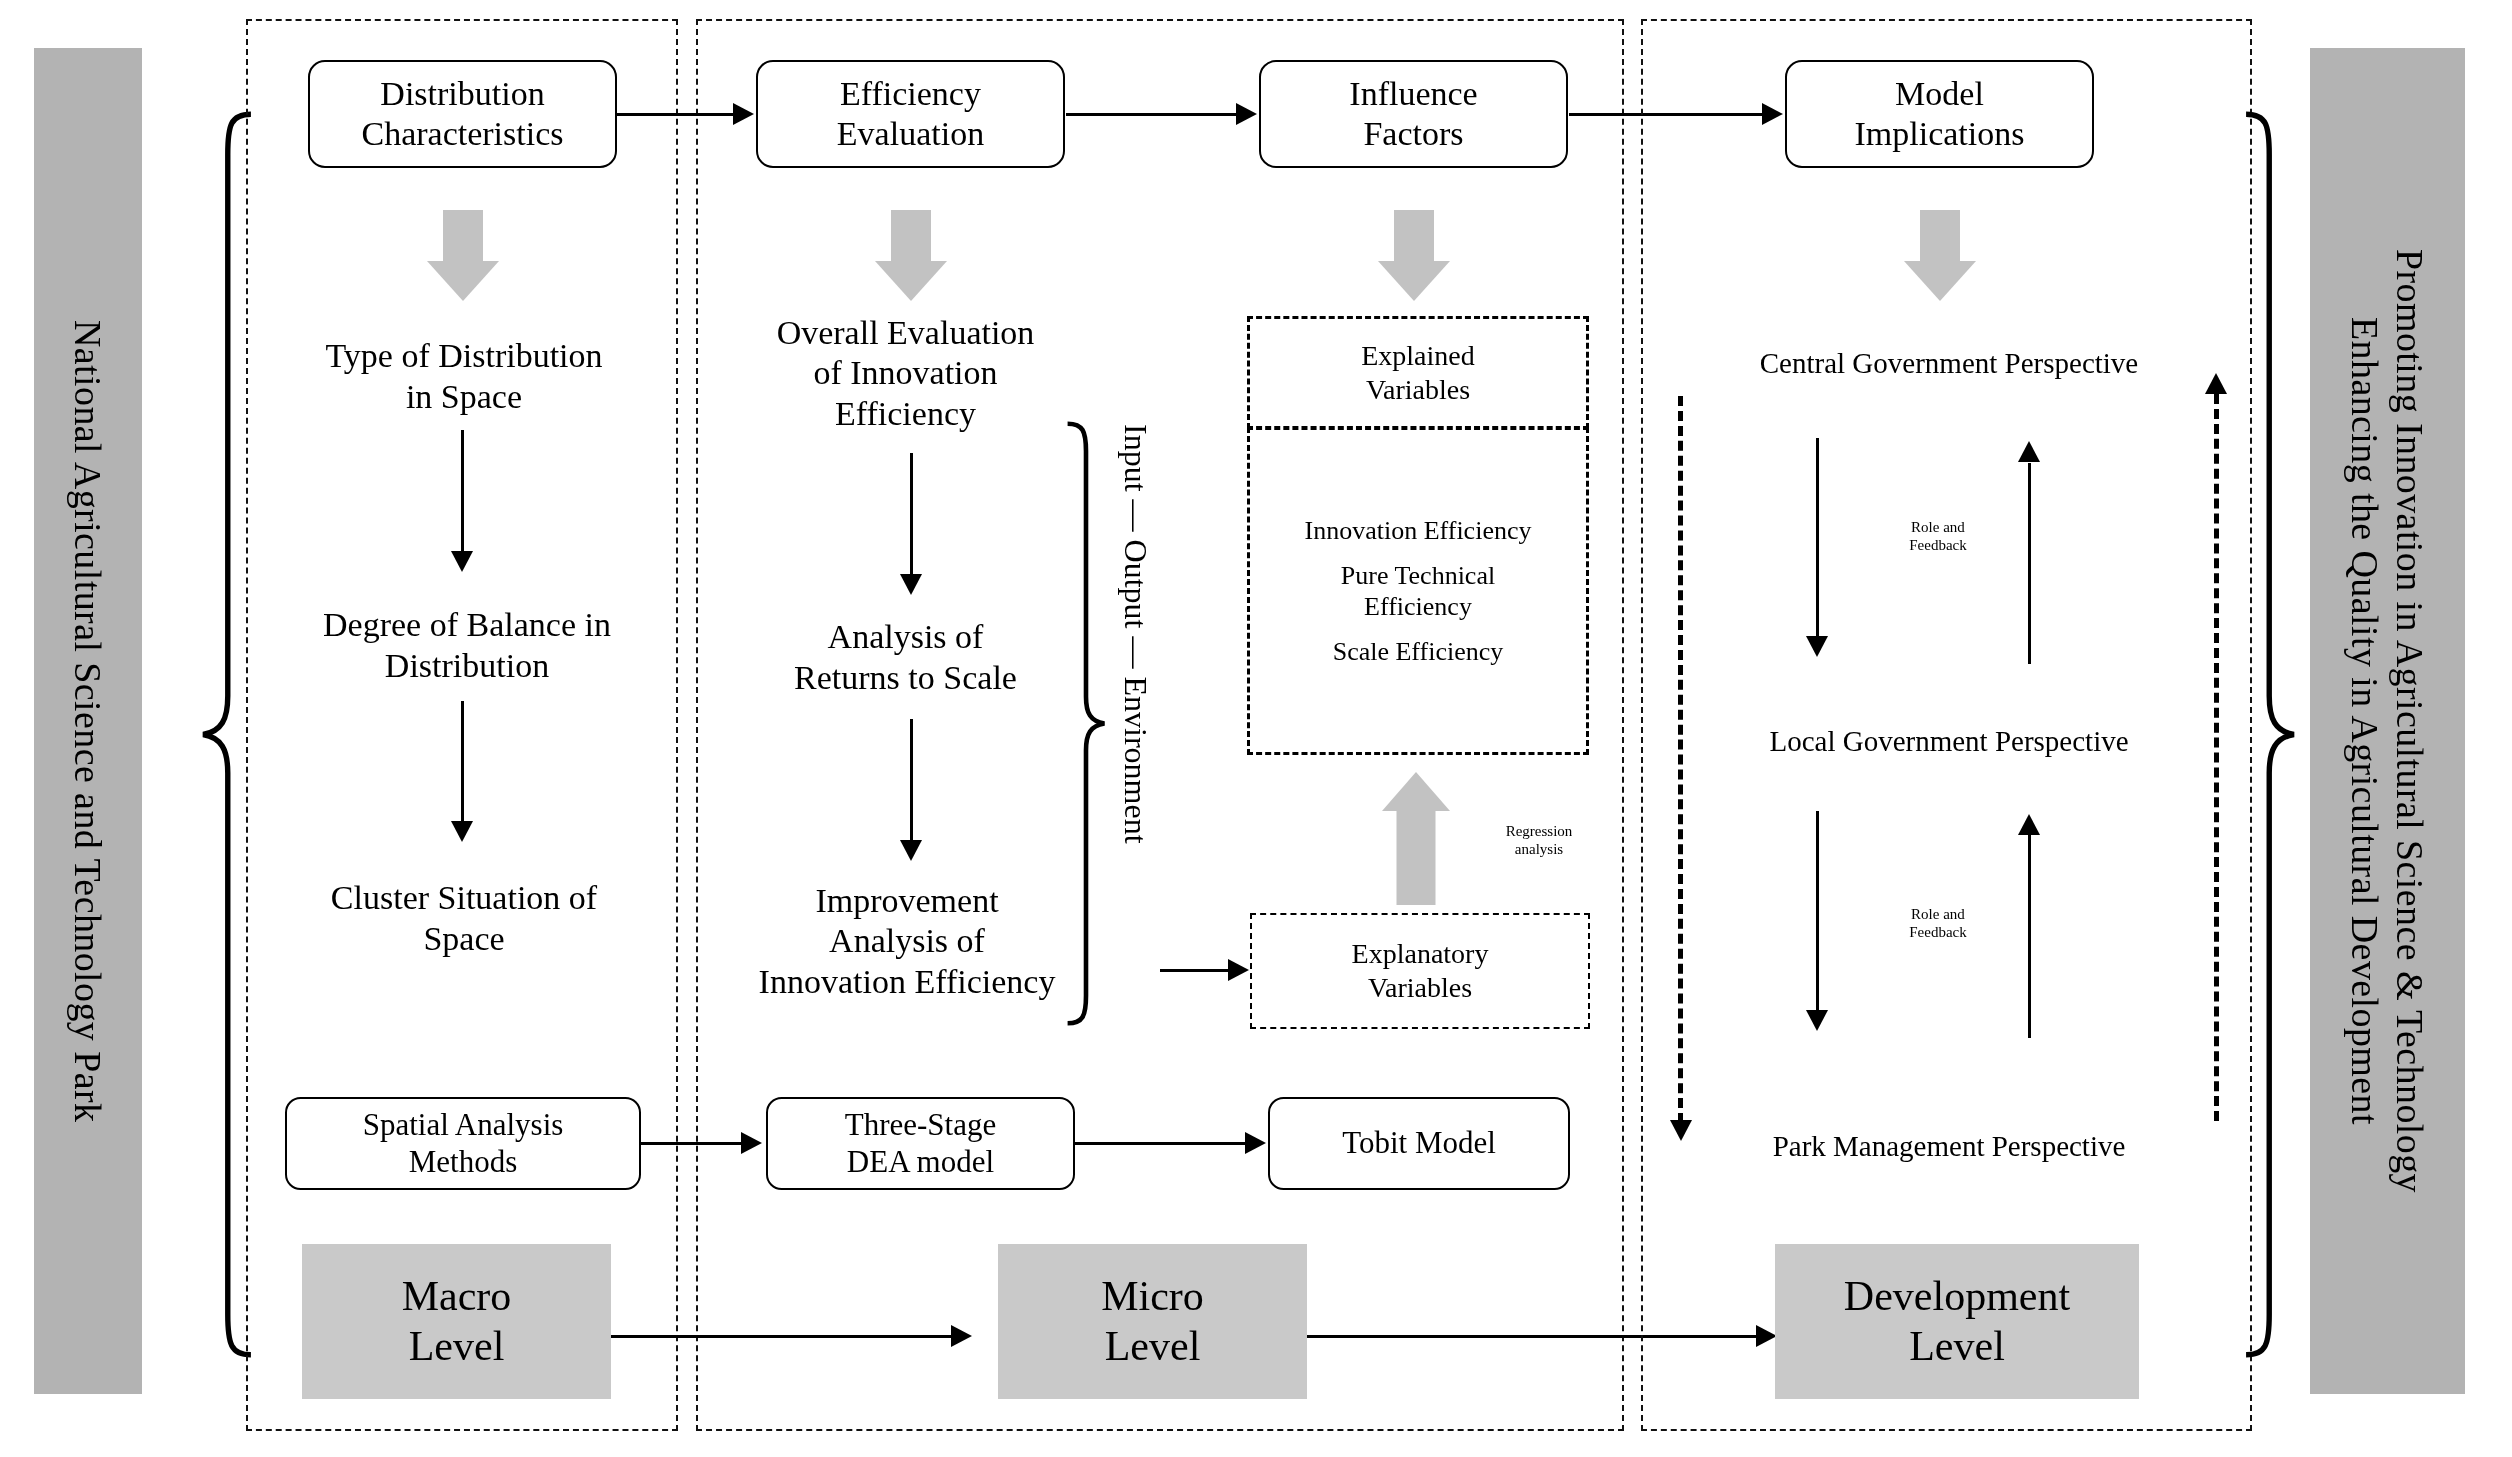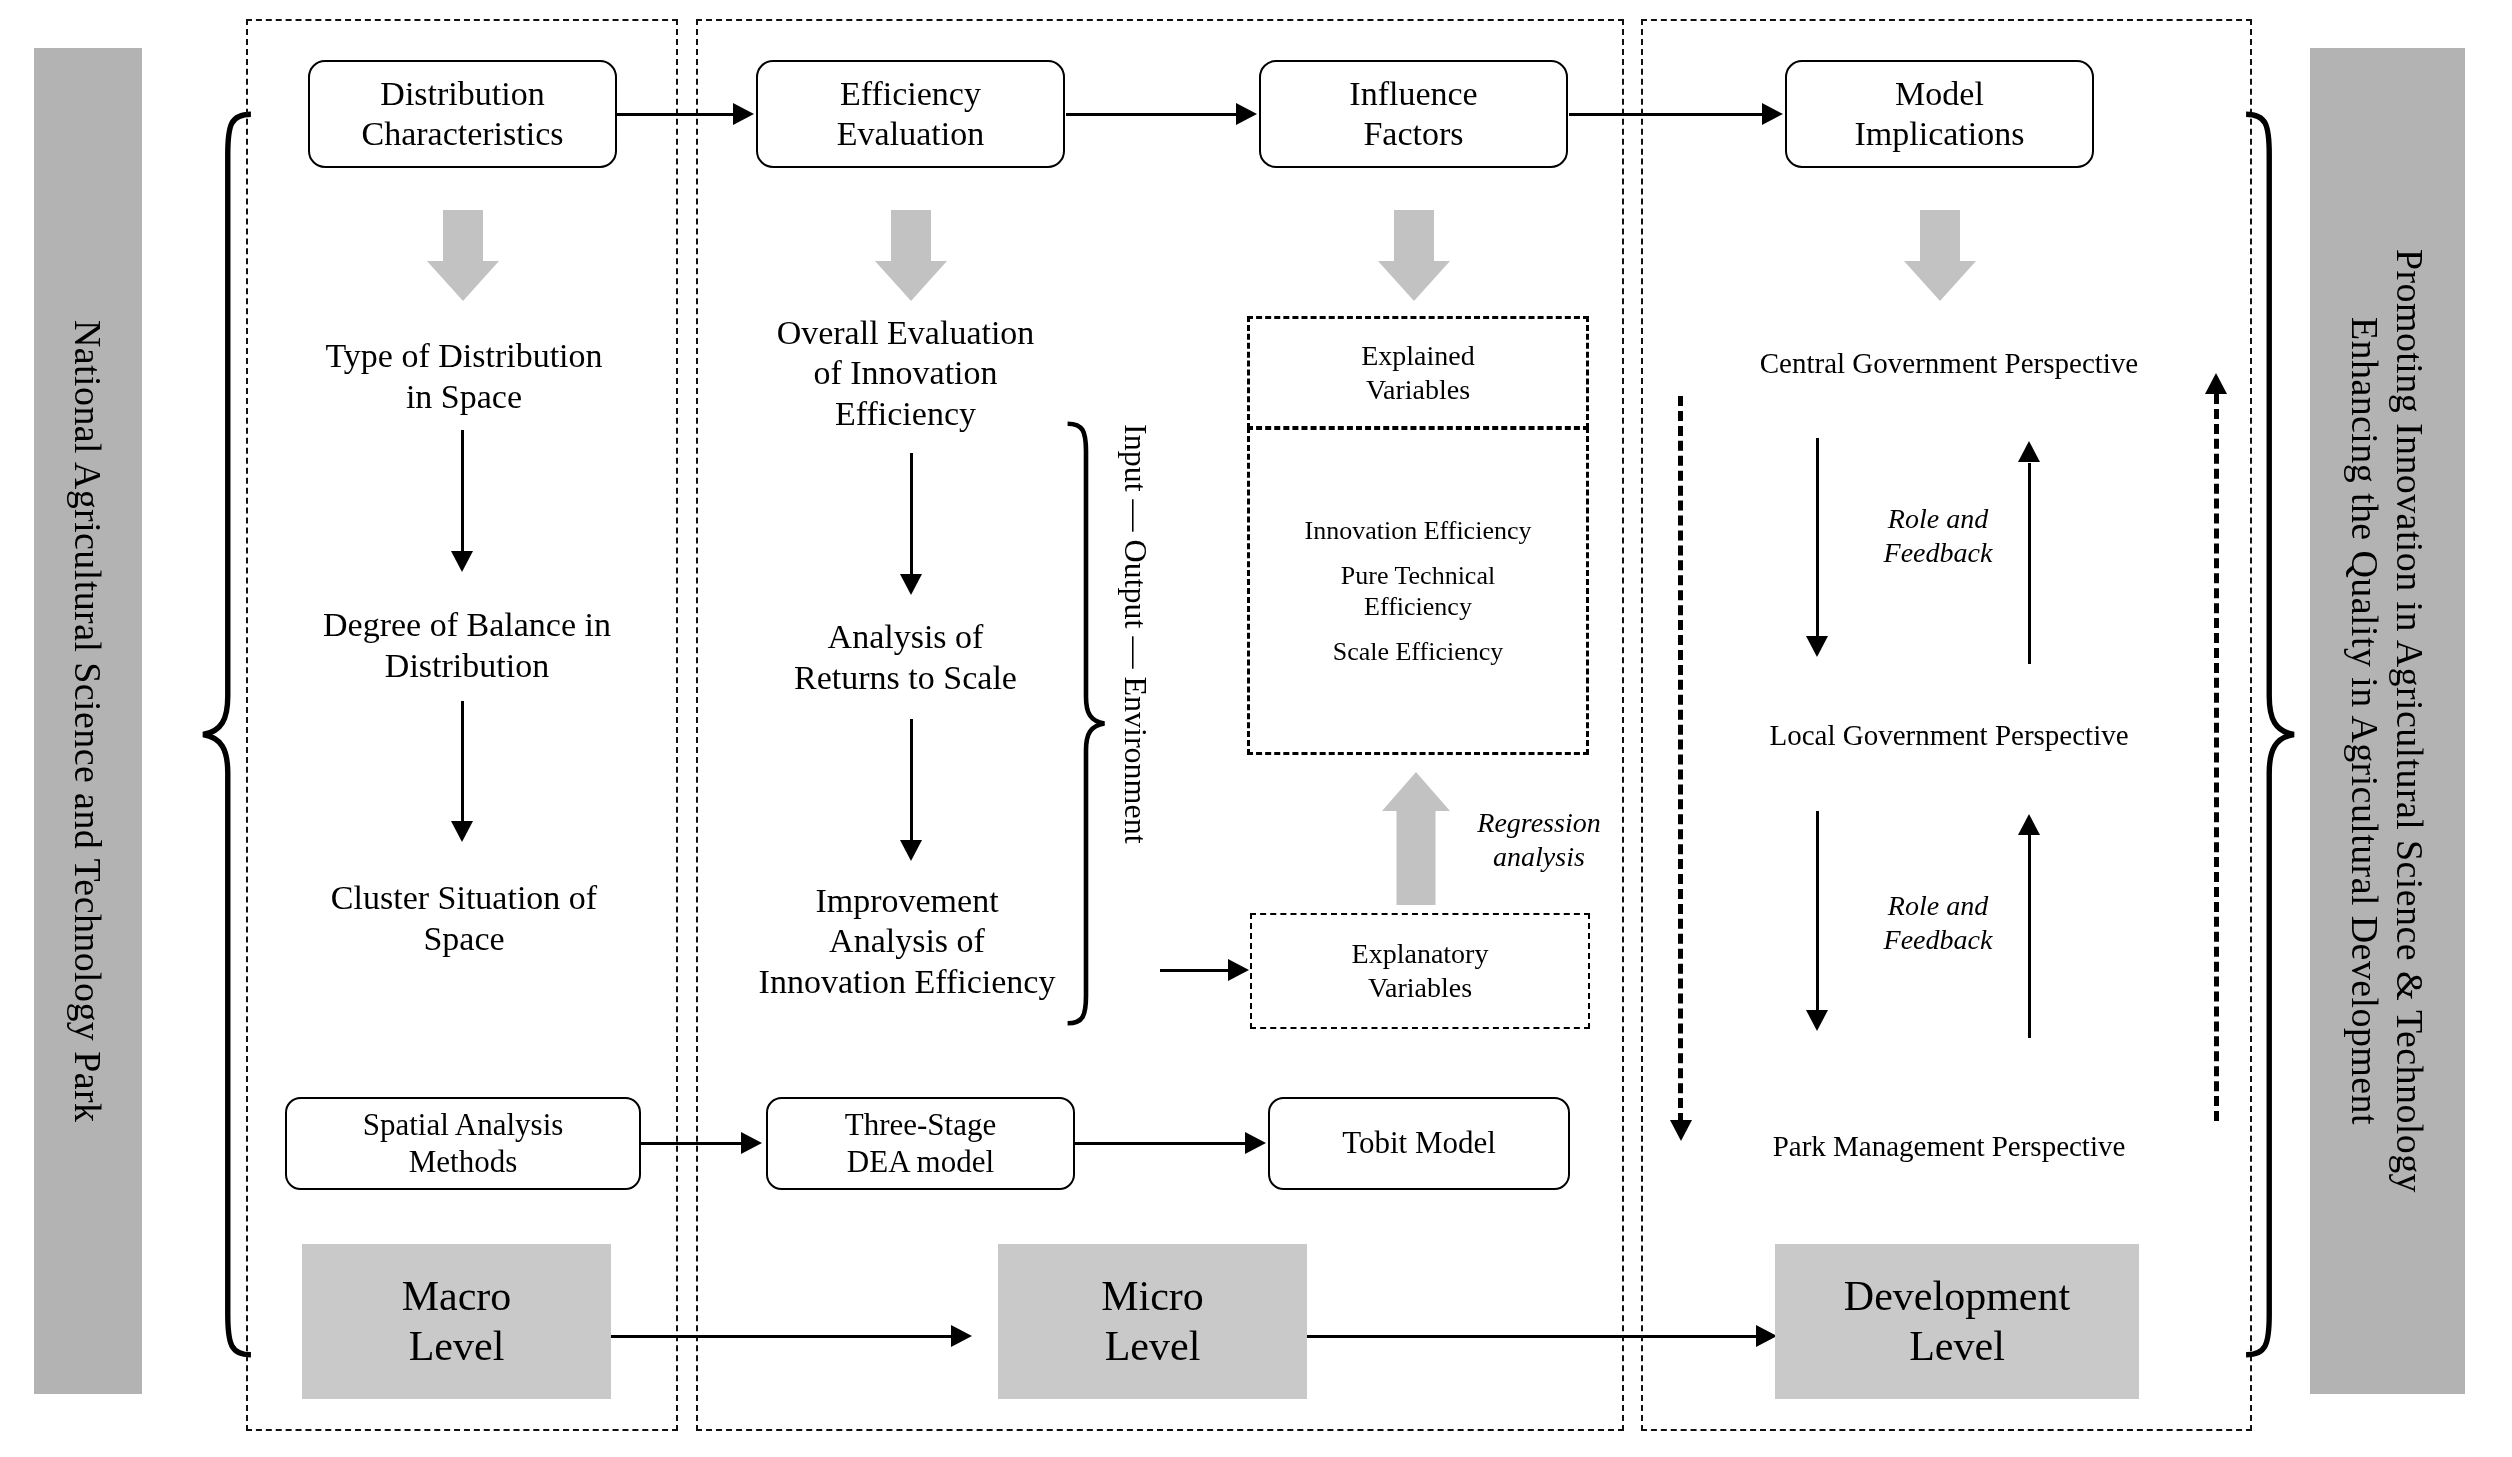--- a/index.html
+++ b/index.html
@@ -65,21 +65,21 @@
   .txt {
     text-align: center;
     font-size: 34px;
     line-height: 1.18;
     display: flex;
     align-items: center;
     justify-content: center;
     box-sizing: border-box;
   }
   .txt.sm { font-size: 29px; }
-  .txt.xs { font-size: 28px; line-height: 1.2; font-style: italic; }
+  .txt.xs { font-size: 15px; line-height: 1.2; }
 
   
   .dbox {
     border: 3.1px dashed #000;
     box-sizing: border-box;
     display: flex;
     align-items: center;
     justify-content: center;
     text-align: center;
     background: #fff;
@@ -377,21 +377,21 @@
   <div class="abs arrowhead-down" style="left:1806px; top:636px;"></div>
 
   <div class="abs vline" style="left:2028px; top:463px; height:201px;"></div>
   <div class="abs arrowhead-up" style="left:2018px; top:441px;"></div>
 
   <div class="abs txt xs" style="left:1849px; top:501px; width:178px; height:70px;">
     <span style="white-space:pre-line">Role and
 Feedback</span>
   </div>
 
-  <div class="abs txt sm" style="left:1655px; top:712px; width:588px; height:46px;">
+  <div class="abs txt sm" style="left:1655px; top:712px; width:588px; height:46px;align-items:flex-end;">
     <span>Local Government Perspective</span>
   </div>
 
   <div class="abs vline" style="left:1816px; top:811px; height:203px;"></div>
   <div class="abs arrowhead-down" style="left:1806px; top:1010px;"></div>
 
   <div class="abs vline" style="left:2028px; top:835px; height:203px;"></div>
   <div class="abs arrowhead-up" style="left:2018px; top:814px;"></div>
 
   <div class="abs txt xs" style="left:1849px; top:888px; width:178px; height:70px;">

